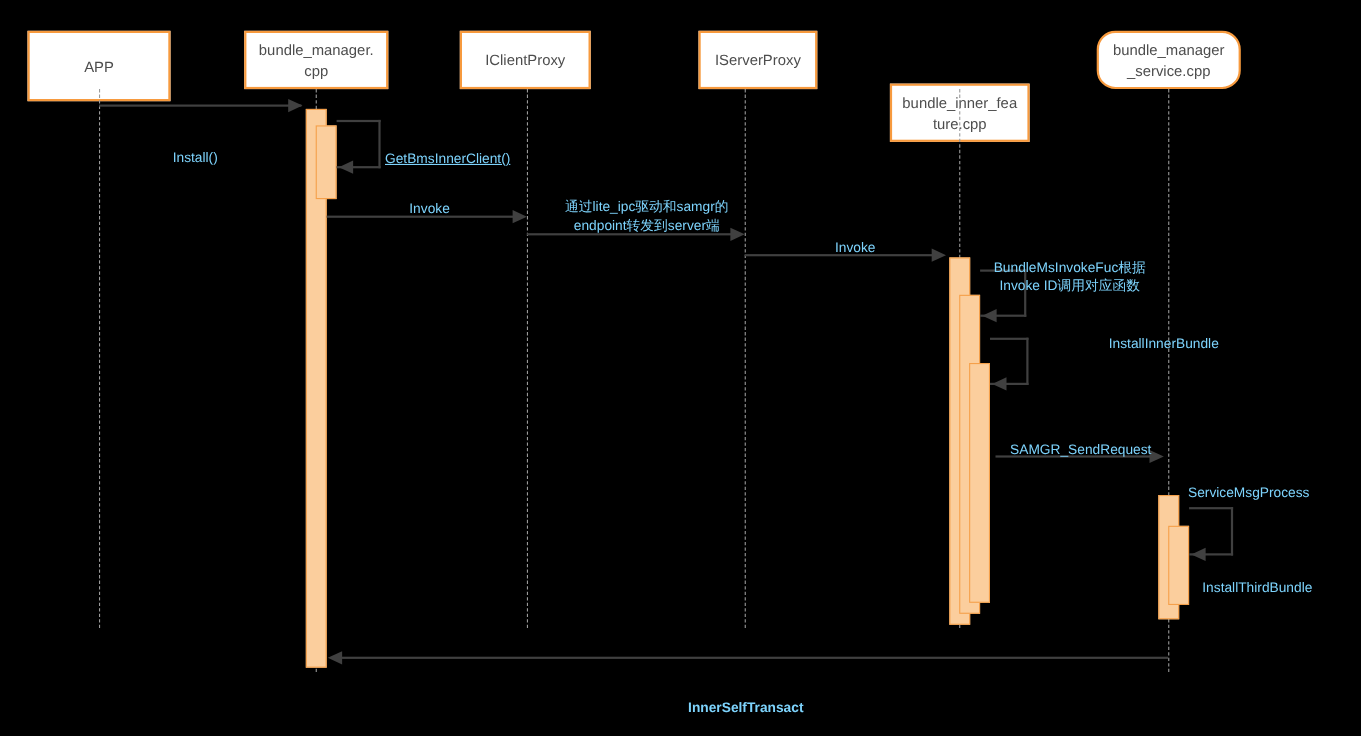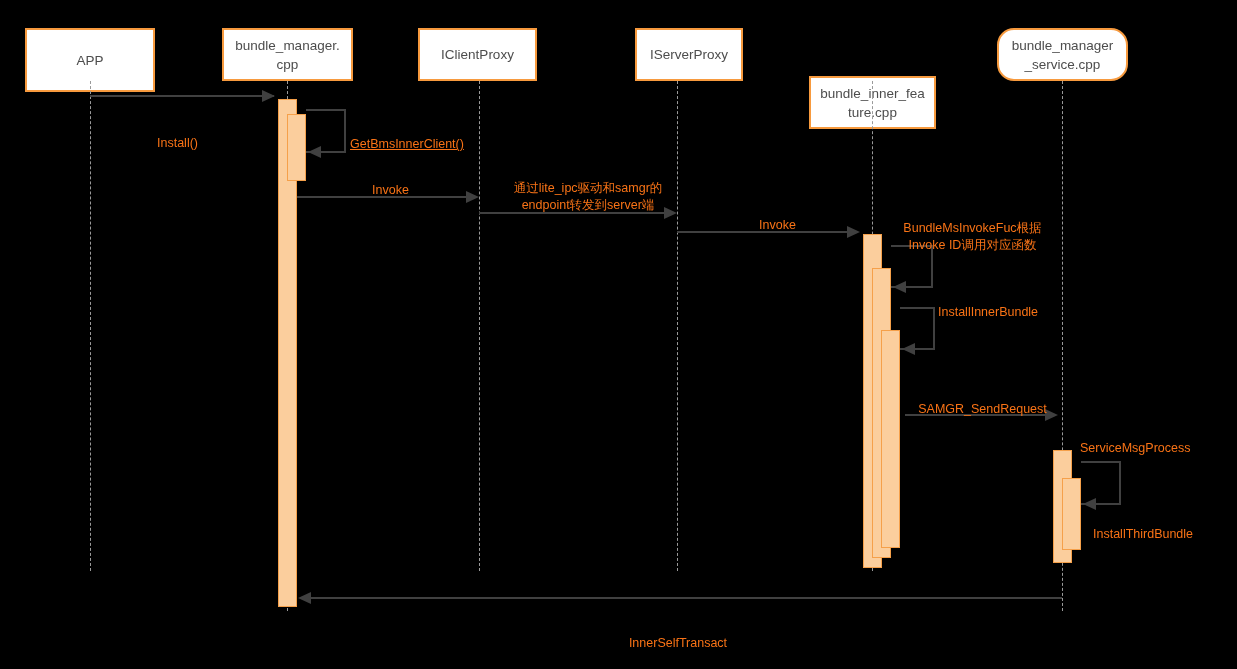--- a/index.html
+++ b/index.html
@@ -61,21 +61,21 @@
     border-bottom: 6px solid transparent;
   }
   .arrow-right {
     border-left: 13px solid #404040;
   }
   .arrow-left {
     border-right: 13px solid #404040;
   }
   .msg-label {
     position: absolute;
-    color: #f97316;
+    color: #7dd3fc;
     font-size: 12.5px;
     line-height: 17px;
     text-align: center;
     white-space: pre-line;
   }
   
   .selfcall {
     position: absolute;
     box-sizing: border-box;
     border-top: 2px solid #404040;
@@ -159,28 +159,28 @@
   </div>
 
   <div class="msg-line" style="left:677px; top:231px; width:172px;"></div>
   <div class="arrow-head arrow-right" style="left:847px; top:226px;"></div>
   <div class="msg-label" style="left:700px; top:200px; width:155px;">
     <span>Invoke</span>
   </div>
 
   <div class="selfcall" style="left:891px; top:245px; width:42px; height:43px;"></div>
   <div class="arrow-head arrow-left" style="left:893px; top:281px;"></div>
-  <div class="msg-label" style="left:890px; top:203px; width:165px;">
+  <div class="msg-label" style="left:890px; top:218px; width:165px;">
     <span>BundleMsInvokeFuc根据
 Invoke ID调用对应函数</span>
   </div>
 
   <div class="selfcall" style="left:900px; top:307px; width:35px; height:43px;"></div>
   <div class="arrow-head arrow-left" style="left:902px; top:343px;"></div>
-  <div class="msg-label" style="left:938px; top:287px; width:170px; text-align:left;">
+  <div class="msg-label" style="left:938px; top:287px; width:170px; text-align:right;">
     <span>InstallInnerBundle</span>
   </div>
 
   <div class="msg-line" style="left:905px; top:414px; width:143px;"></div>
   <div class="arrow-head arrow-right" style="left:1045px; top:409px;"></div>
   <div class="msg-label" style="left:905px; top:384px; width:155px;">
     <span>SAMGR_SendRequest</span>
   </div>
 
   <div class="msg-label" style="left:1080px; top:423px; width:170px; text-align:left;">
@@ -188,17 +188,17 @@
   </div>
 
   <div class="selfcall" style="left:1081px; top:461px; width:40px; height:44px;"></div>
   <div class="arrow-head arrow-left" style="left:1083px; top:498px;"></div>
   <div class="msg-label" style="left:1093px; top:509px; width:150px; text-align:left;">
     <span>InstallThirdBundle</span>
   </div>
 
   <div class="msg-line" style="left:310px; top:597px; width:752px;"></div>
   <div class="arrow-head arrow-left" style="left:298px; top:592px;"></div>
-  <div class="msg-label" style="left:588px; top:618px; width:180px;">
+  <div class="msg-label" style="left:588px; top:618px; width:180px;font-weight:bold;">
     <span>InnerSelfTransact</span>
   </div>
 
 </div>
 
 </body></html>

